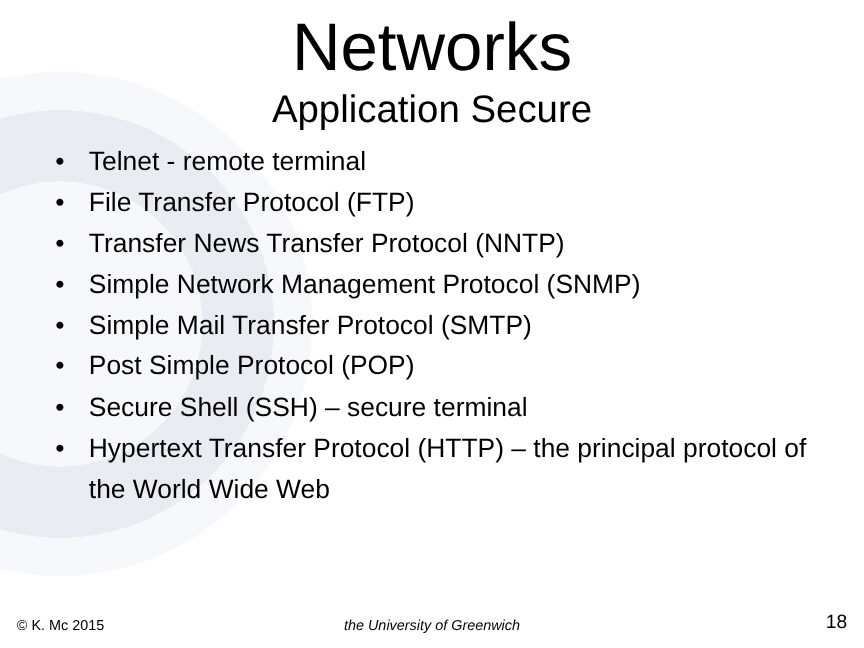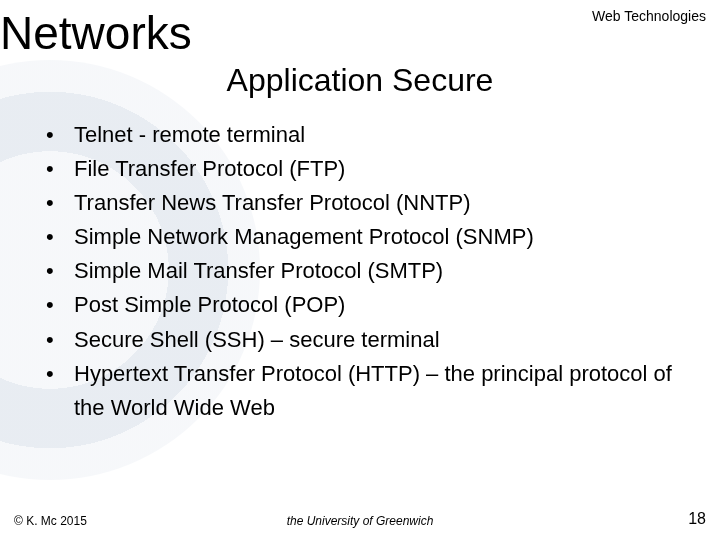--- a/index.html
+++ b/index.html
@@ -27,21 +27,22 @@
   }
   .slide { position: relative; z-index: 1; width: 100%; height: 100%; }
   .header-course {
     position: absolute;
     top: 8px;
     right: 14px;
     font-size: 14px;
     color: #000;
   }
   .title {
-    font-size: 46px;
+    text-align: center;
+    font-size: 56px;
     font-weight: 400;
     padding-top: 6px;
     font-family: Arial, sans-serif;
   }
   .subtitle {
     text-align: center;
     font-size: 32px;
     font-weight: 400;
     margin-top: 2px;
     font-family: Arial, sans-serif;
@@ -74,21 +75,20 @@
   .footer .org { position: absolute; left: 0; right: 0; text-align: center; bottom: 0; font-style: italic; }
   .footer .page { position: absolute; right: 14px; bottom: 0; font-size: 16px; }
 </style>
 </head>
 <body>
 
 <div class="bg-seal"></div>
 
 <div class="slide">
 
-  <div class="header-course">Web Technologies</div>
 
   <h1 class="title">Networks</h1>
   <h2 class="subtitle">Application Secure</h2>
 
   <ul class="bullets">
     <li>Telnet - remote terminal</li>
     <li>File Transfer Protocol (FTP)</li>
     <li>Transfer News Transfer Protocol (NNTP)</li>
     <li>Simple Network Management Protocol (SNMP)</li>
     <li>Simple Mail Transfer Protocol (SMTP)</li>

